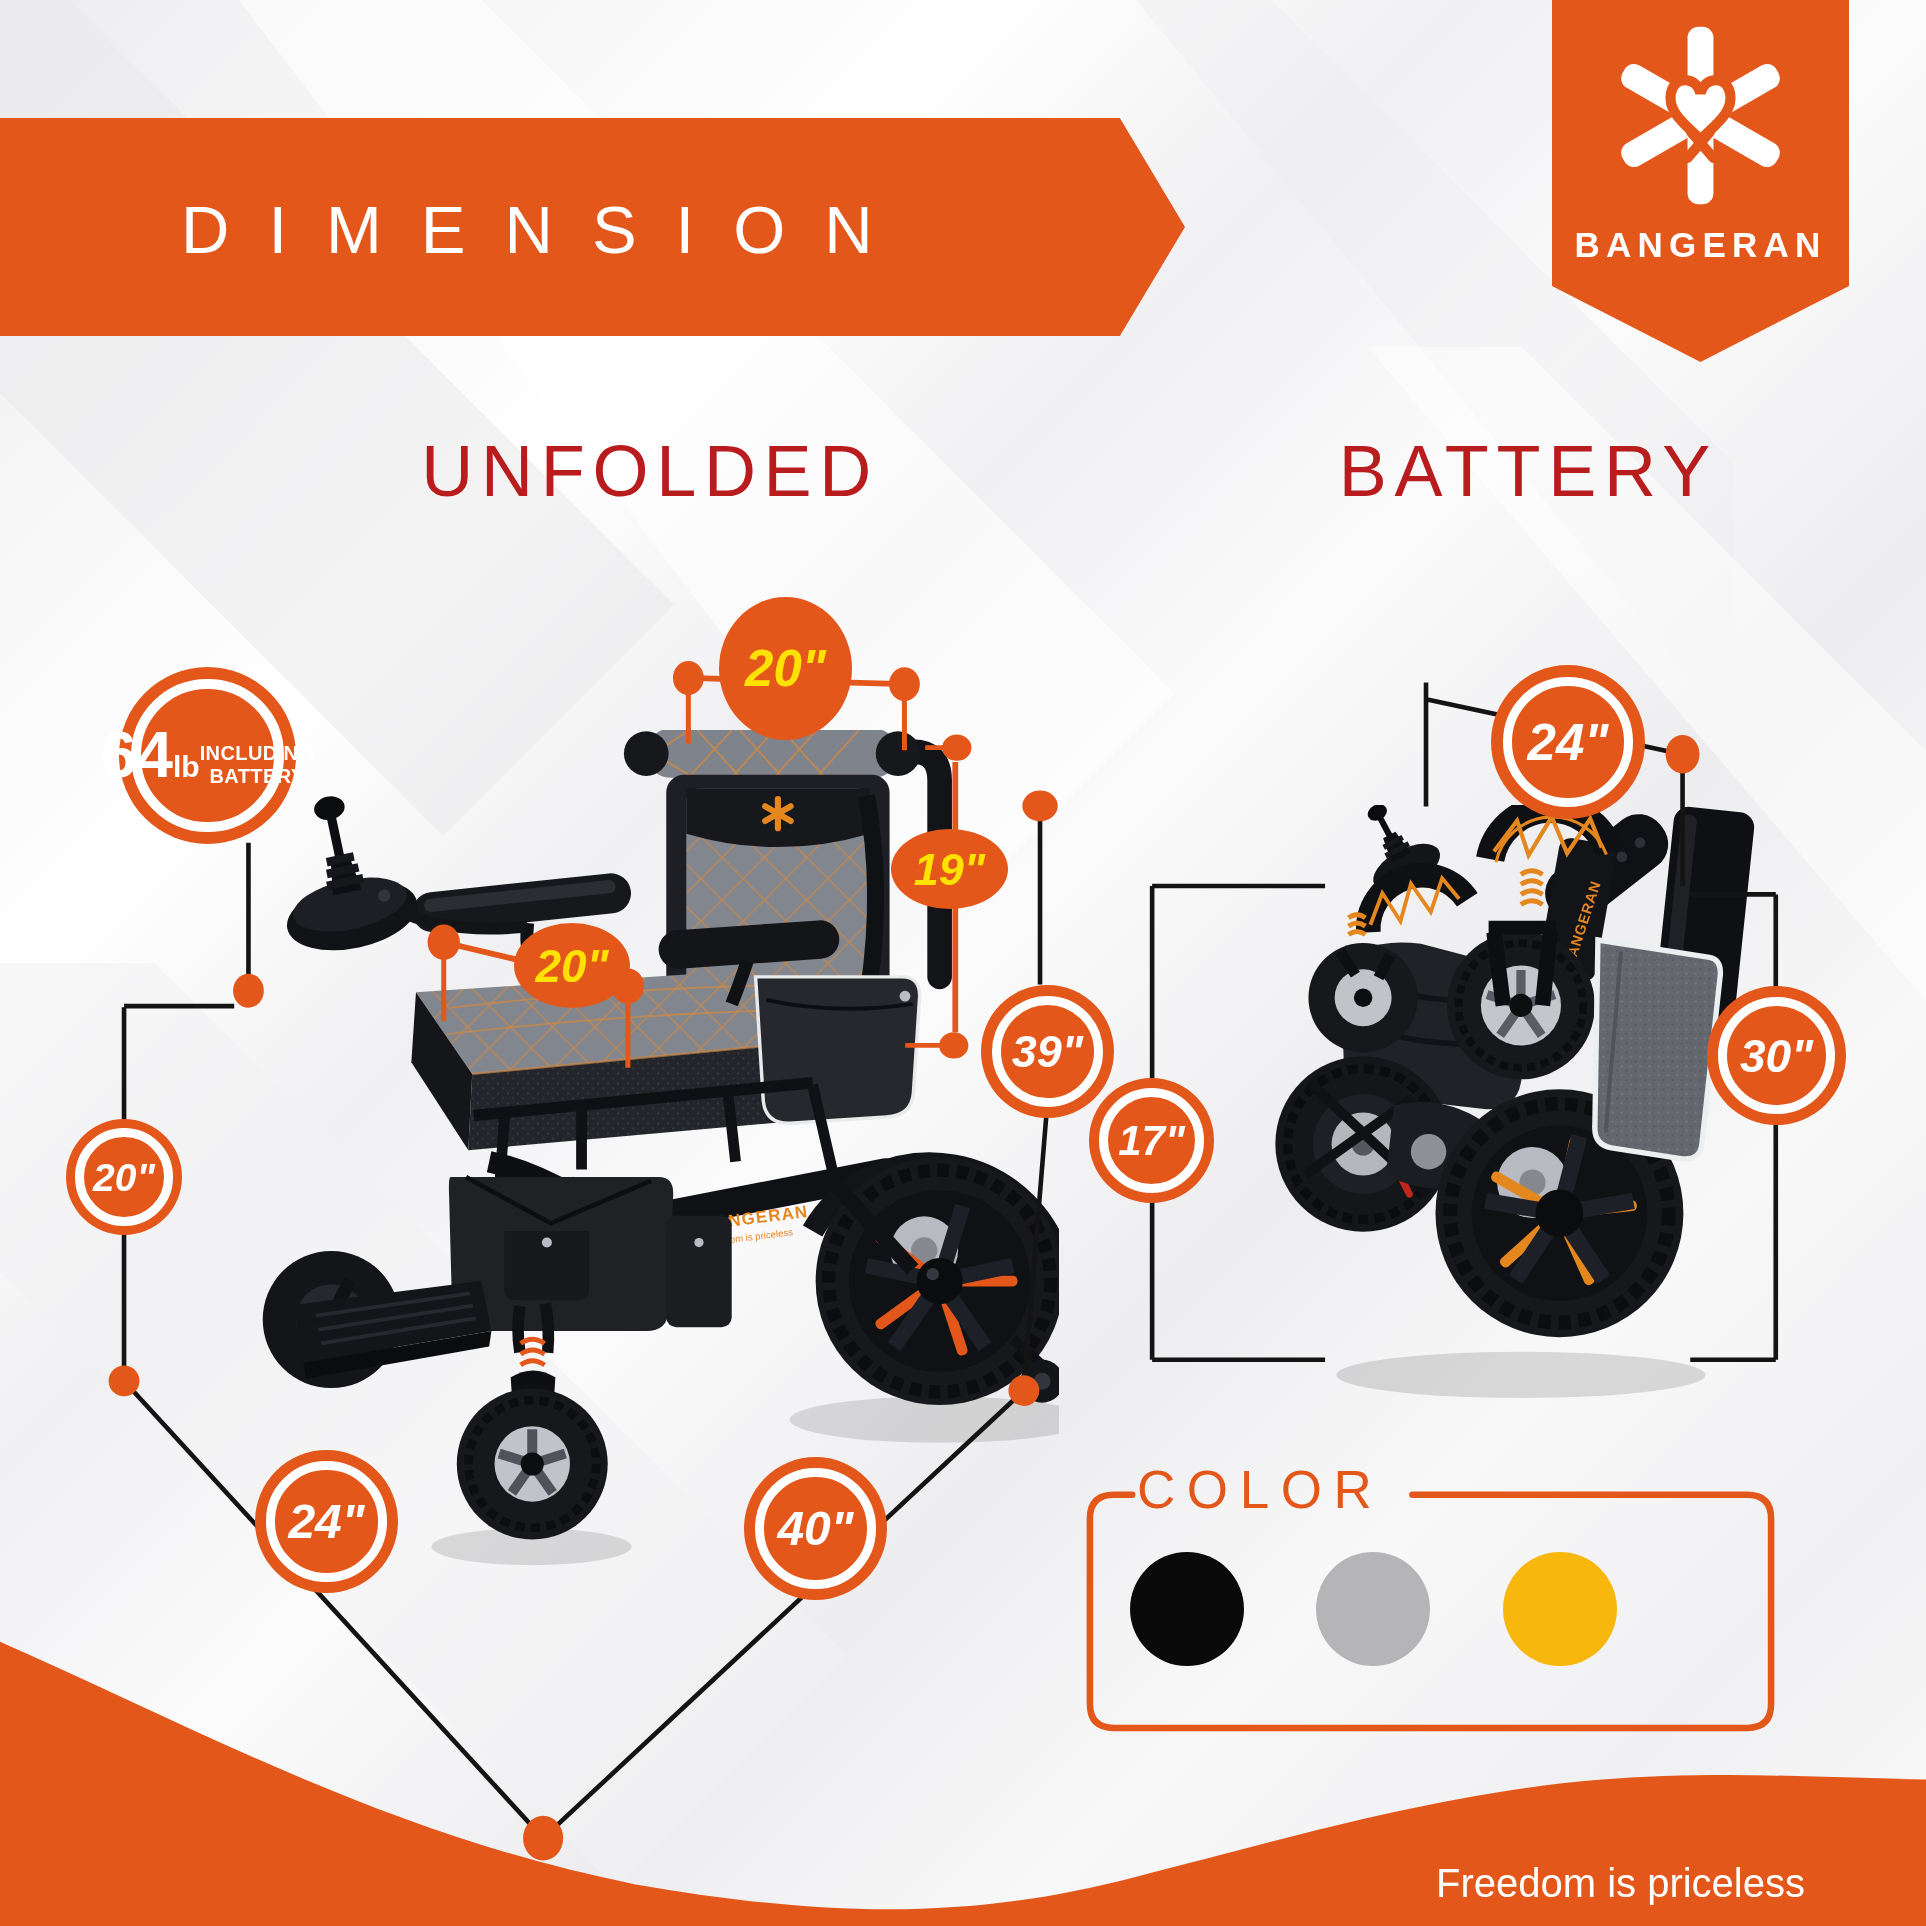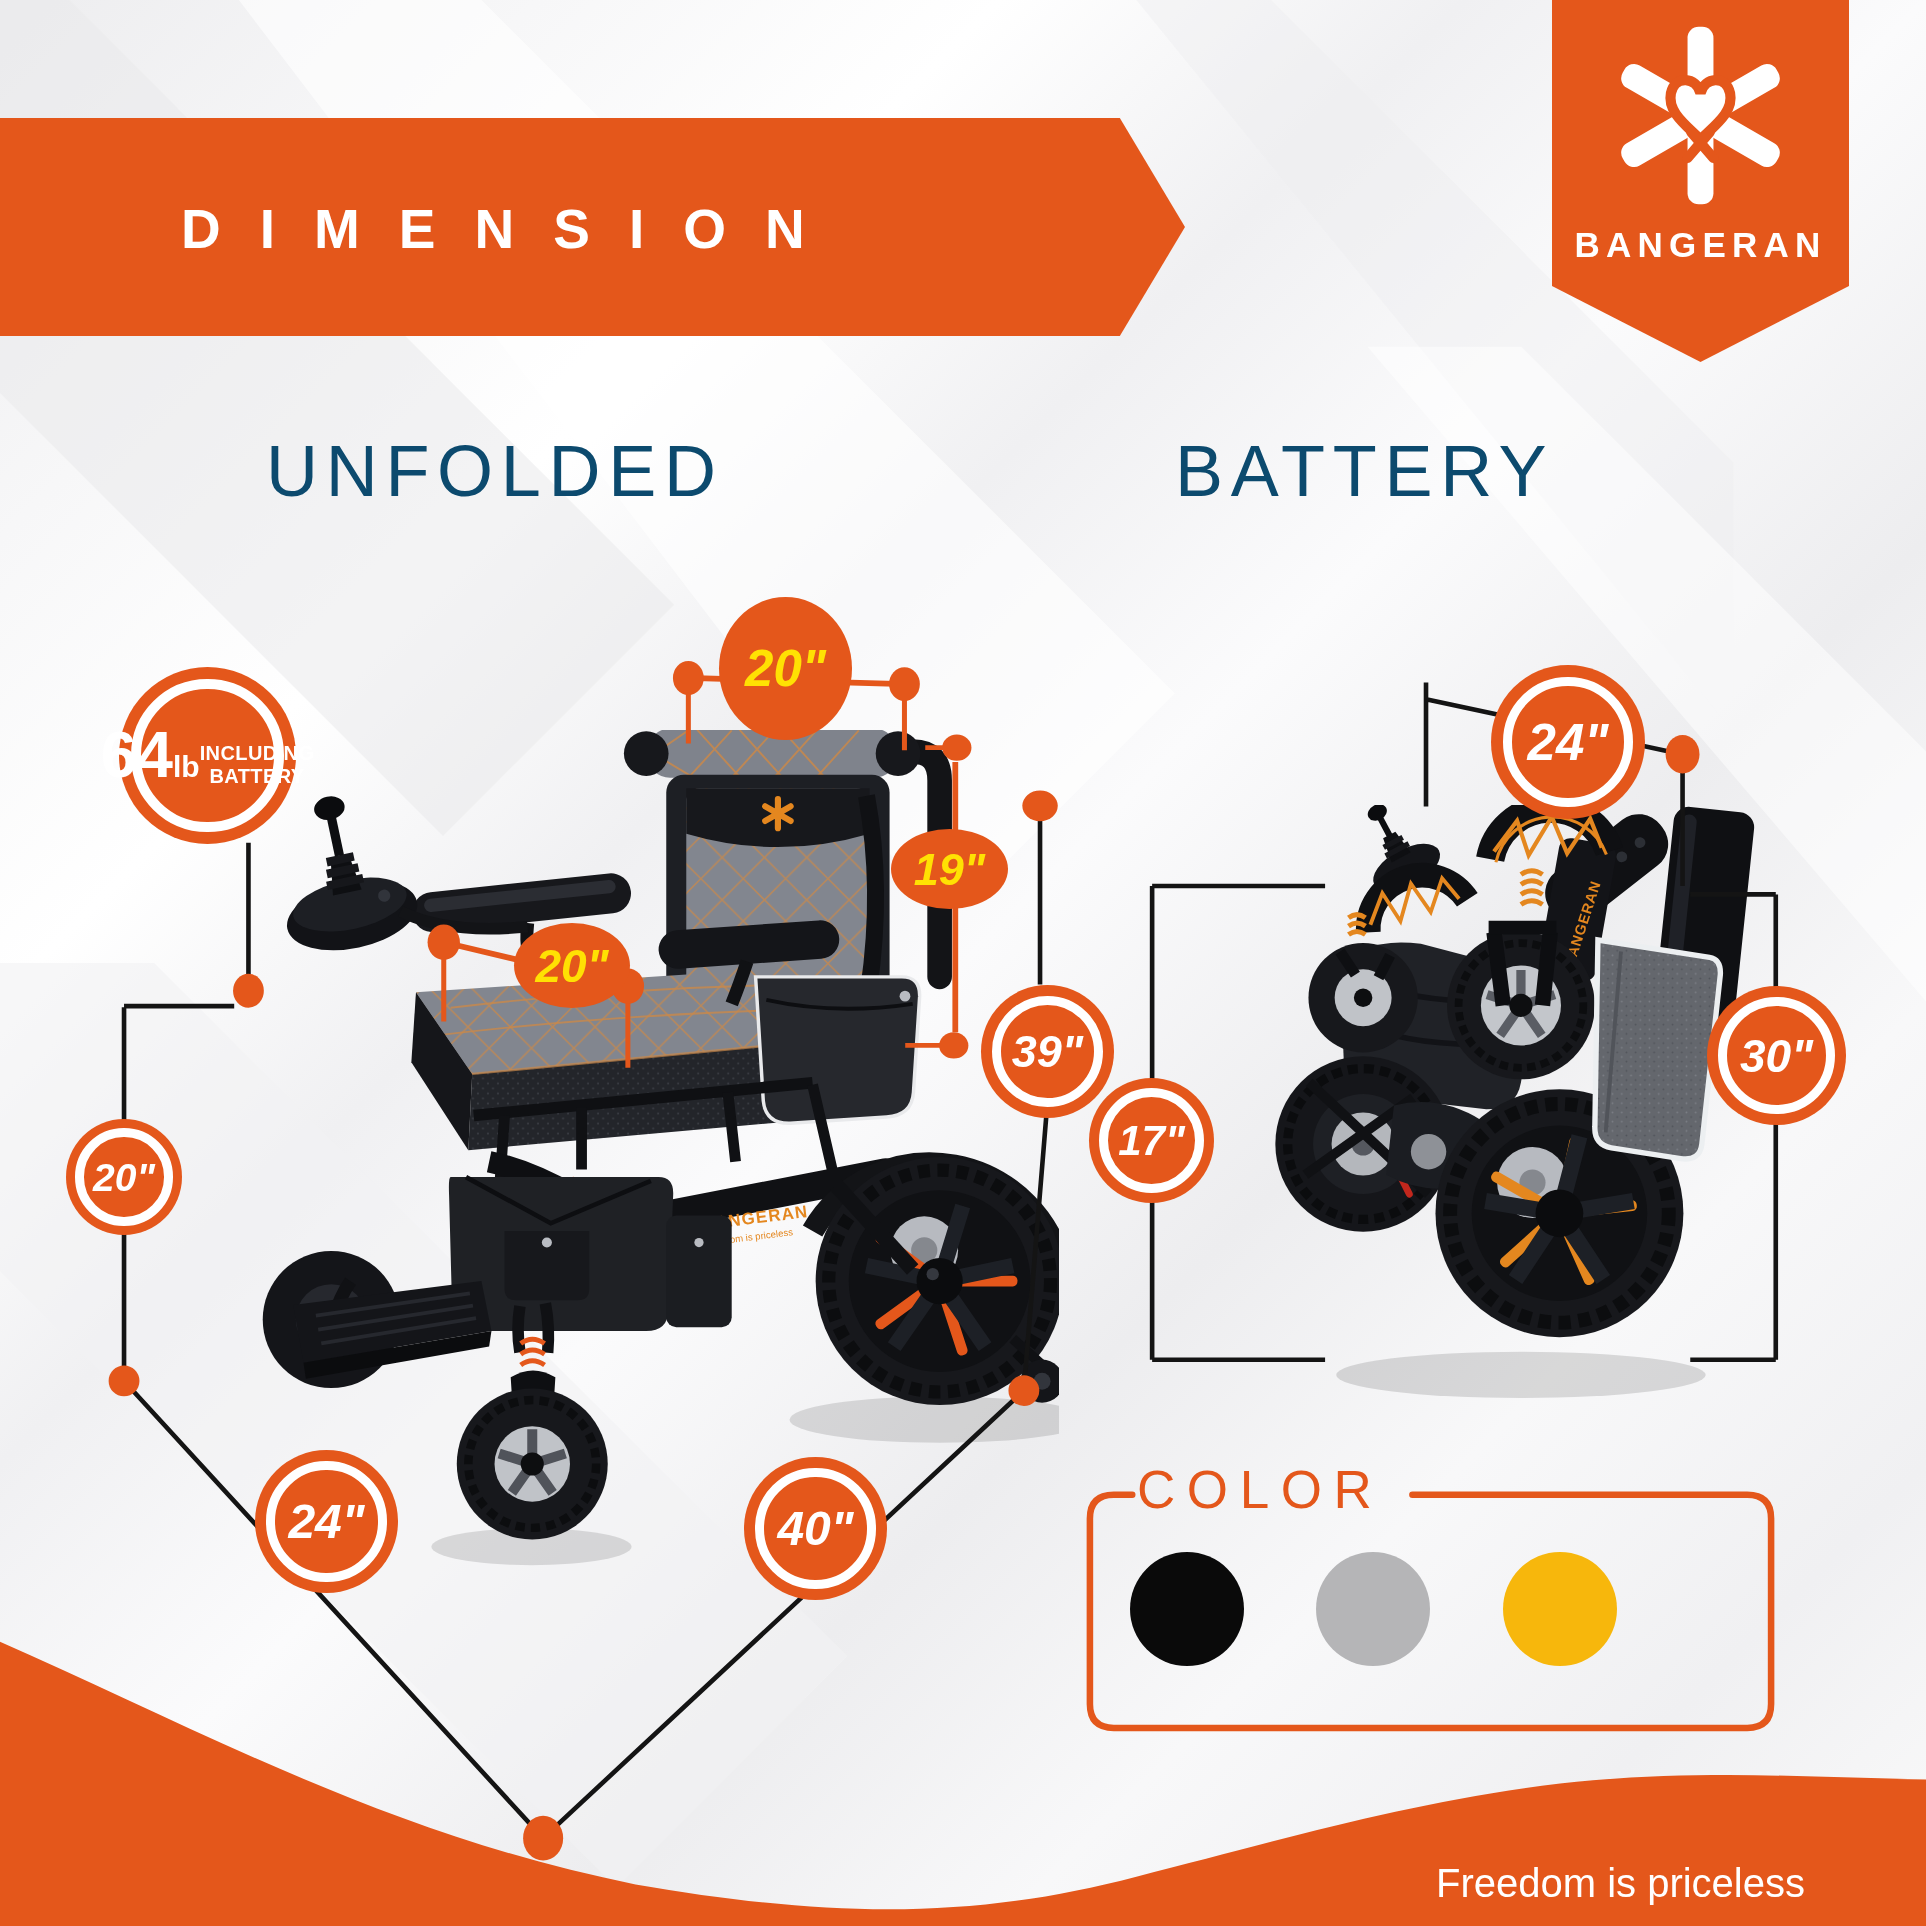--- a/index.html
+++ b/index.html
@@ -11,38 +11,38 @@
   .abs{position:absolute;}
   svg{display:block;}
 
   
   .banner{
     left:0;top:118px;width:1185px;height:218px;background:#e4571b;z-index:5;
     clip-path:polygon(0 0,94.5% 0,100% 50%,94.5% 100%,0 100%);
     display:flex;align-items:center;
   }
   .banner h1{
-    margin:4px 0 0 181px;color:#ffffff;font-size:55px;font-weight:700;
+    margin:4px 0 0 181px;color:#ffffff;font-size:67px;font-weight:400;
     letter-spacing:39px;line-height:1;white-space:nowrap;
   }
 
   
   .logo-badge{
     left:1552px;top:0;width:297px;height:362px;background:#e4571b;z-index:5;
     clip-path:polygon(0 0,100% 0,100% 79%,50% 100%,0 79%);
   }
   .logo-badge .brand-name{
     position:absolute;left:0;top:225px;width:100%;text-align:center;
     color:#fff;font-size:35px;font-weight:700;letter-spacing:6.2px;
   }
 
   
   .section-heading{
-    color:#0c4a6e;font-size:72px;font-weight:500;letter-spacing:7.7px;
-    text-align:left;line-height:1;z-index:5;white-space:nowrap;
+    color:#b91c1c;font-size:72px;font-weight:500;letter-spacing:7.7px;
+    text-align:right;line-height:1;z-index:5;white-space:nowrap;
   }
 
   
   .badge{
     border-radius:50%;background:#e4571b;color:#fff;z-index:4;
     display:flex;align-items:center;justify-content:center;text-align:center;
   }
   .badge .val{font-weight:700;font-style:italic;line-height:1;}
   .badge.ring::before{
     content:"";position:absolute;inset:8%;border-radius:50%;border:9.2px solid #ffffff;

